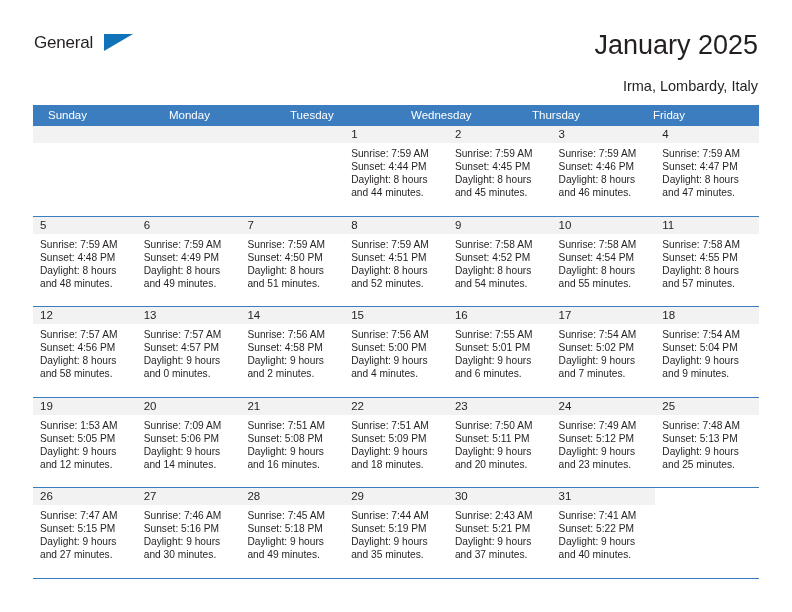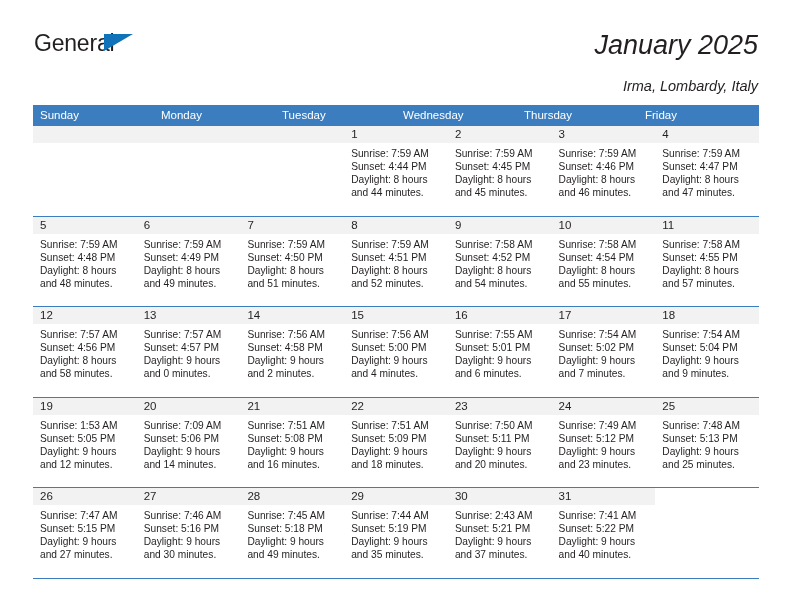--- a/index.html
+++ b/index.html
@@ -31,21 +31,21 @@
   }
   .brand {
     position: absolute;
     left: 0;
     top: 4px;
     width: 220px;
     height: 56px;
   }
   .brand-line1 {
     position: relative;
-    font-size: 23px;
+    font-size: 17px;
     color: #231f20;
     letter-spacing: -0.2px;
     line-height: 22px;
     height: 22px;
     white-space: nowrap;
   }
   .brand-tri {
     position: absolute;
     left: 70px;
     top: 2px;
@@ -62,21 +62,20 @@
     margin-top: 1px;
     letter-spacing: -0.2px;
     white-space: nowrap;
   }
 
   .title-block {
     position: absolute;
     right: 0;
     top: 0;
     text-align: right;
-    font-style: italic;
   }
   .cal-title {
     font-size: 27px;
     color: #231f20;
     line-height: 34px;
     white-space: nowrap;
   }
   .cal-subtitle {
     font-size: 14.5px;
     color: #231f20;
@@ -95,21 +94,21 @@
   .dow-row {
     display: flex;
     background: #3b7dbf;
     height: 21px;
   }
   .dow {
     flex: 1 1 0;
     color: #ffffff;
     font-size: 11.5px;
     line-height: 21px;
-    padding-left: 7px;
+    padding-left: 15px;
     box-sizing: border-box;
     white-space: nowrap;
   }
   .week {
     display: flex;
     border-top: 1.6px solid #3b7dbf;
     height: 89.5px;
   }
   .week:first-of-type {
     border-top: none;

